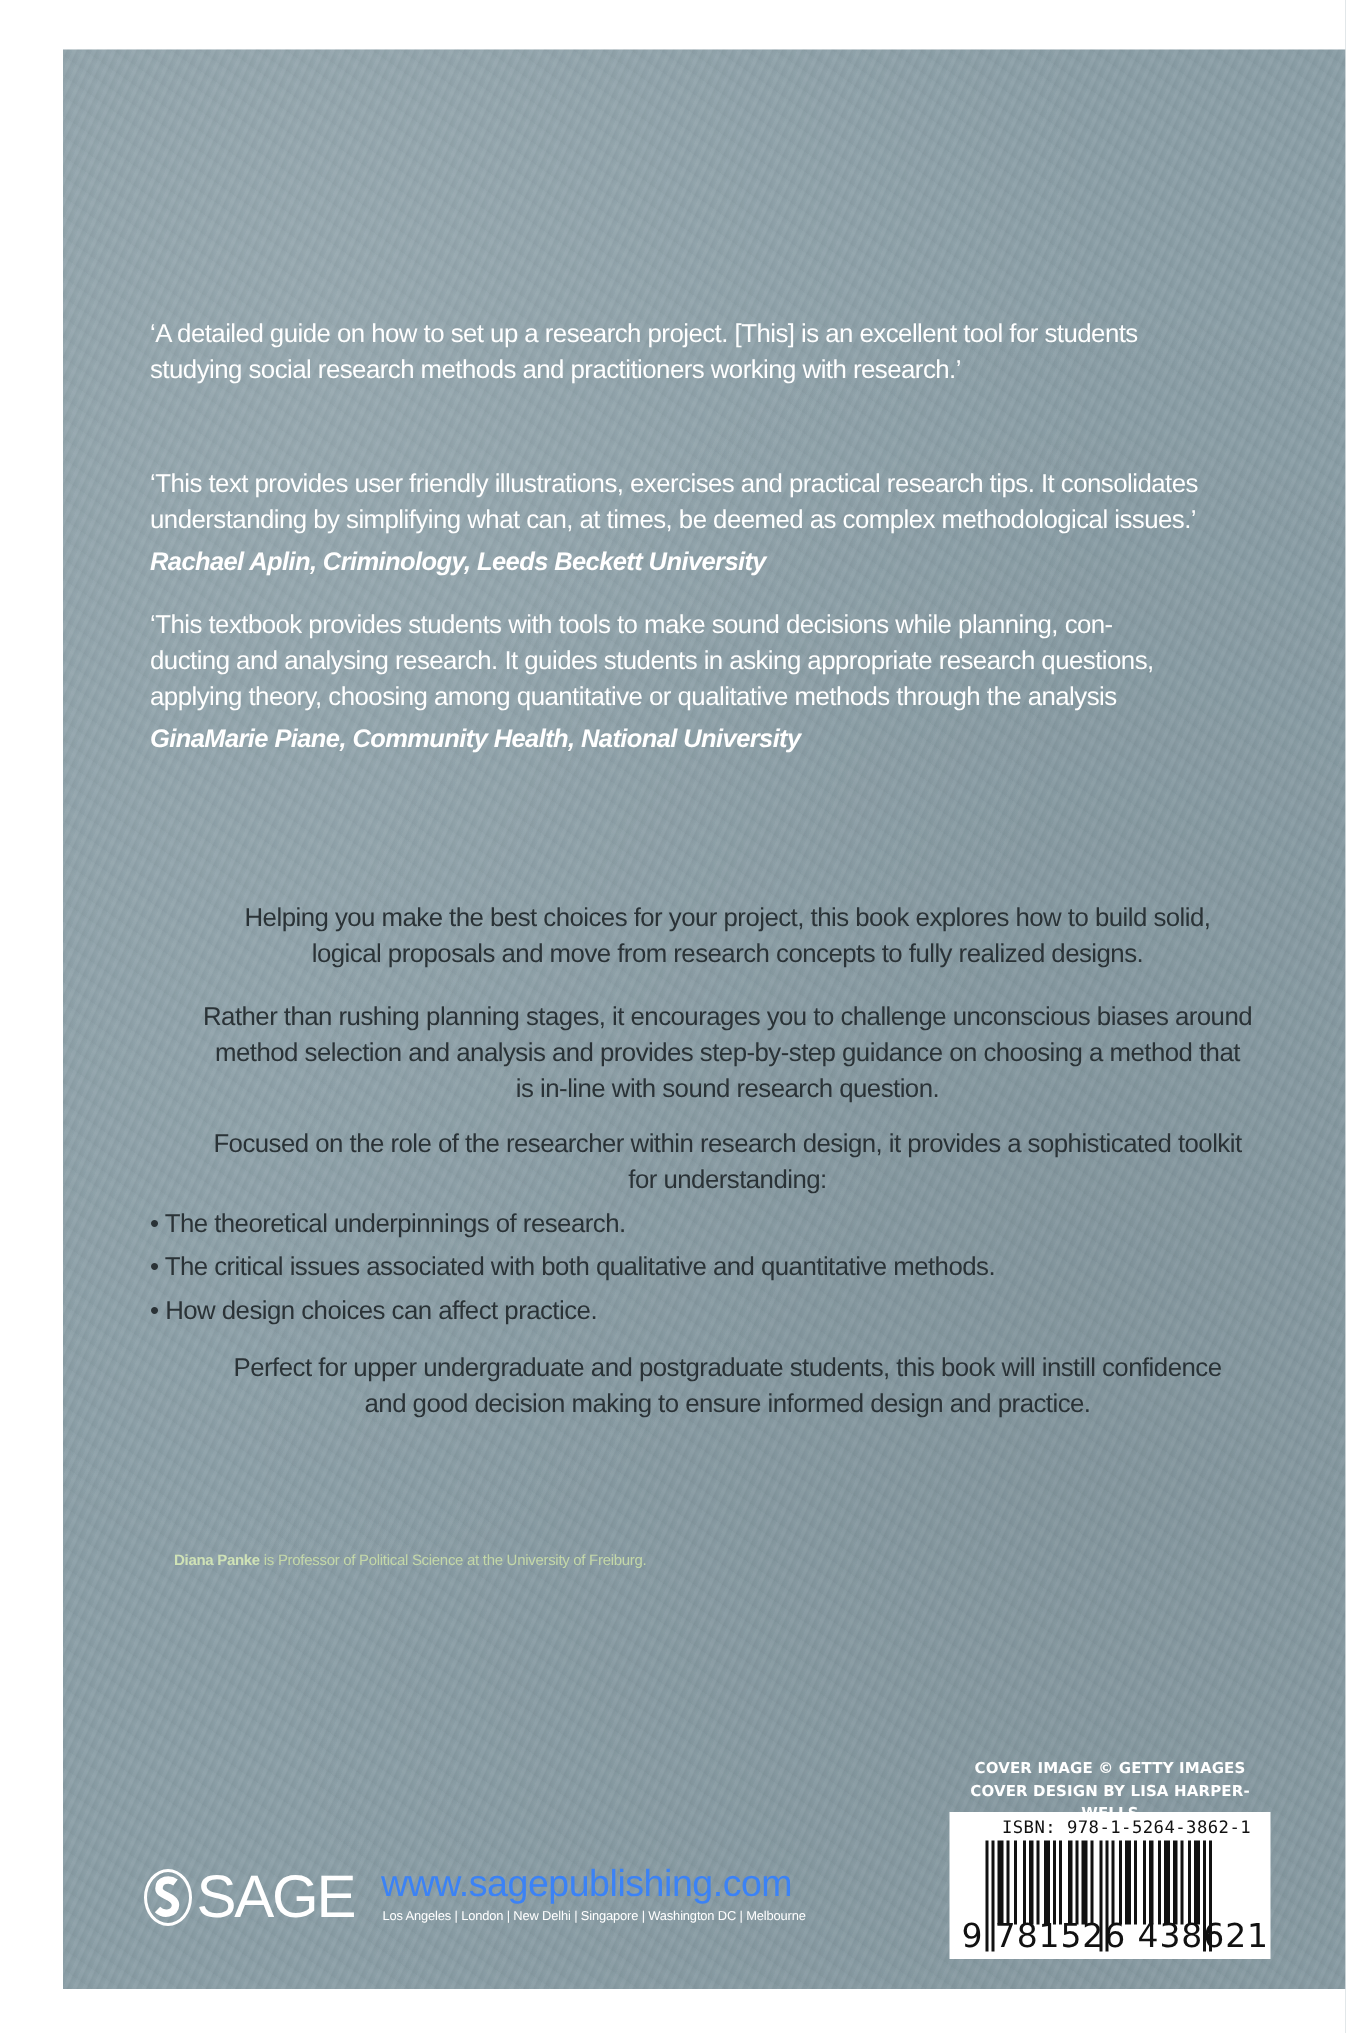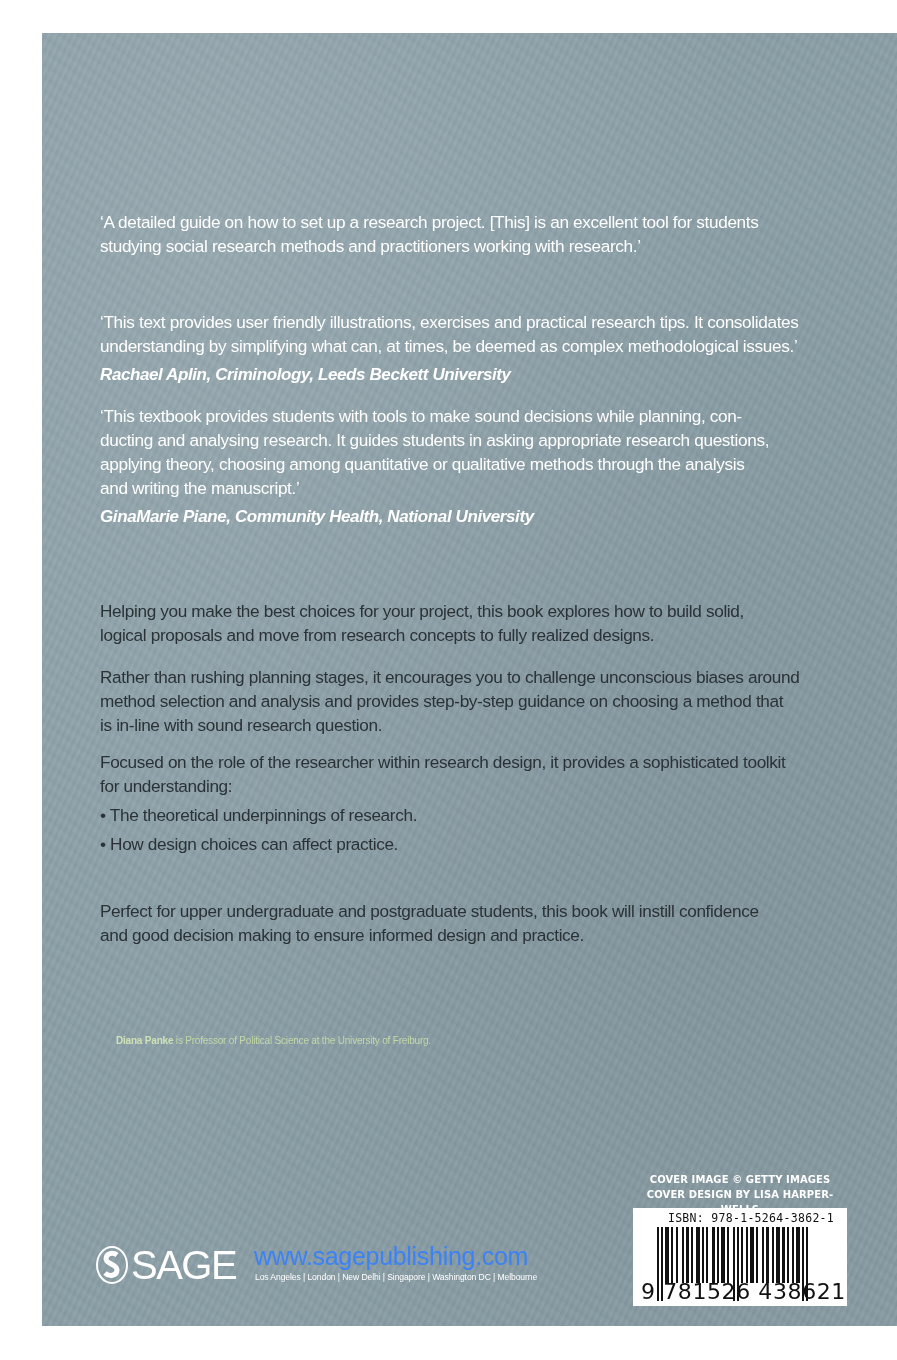--- a/index.html
+++ b/index.html
@@ -49,20 +49,21 @@
       line-height: 24px;
       letter-spacing: -0.4px;
       margin: 5px 0 0 0;
     }
     .blurb {
       color: #2a3236;
       font-size: 17.2px;
       line-height: 24px;
       letter-spacing: -0.35px;
       margin: 0;
+      text-align: center;
     }
     .bullet {
       color: #2a3236;
       font-size: 17.2px;
       line-height: 24px;
       letter-spacing: -0.35px;
       margin: 0;
     }
     .author-line {
       color: #c4d8a8;
@@ -196,40 +197,40 @@
 <div class="content" style="top:310px;">
   <p class="quote">‘This text provides user friendly illustrations, exercises and practical research tips. It consolidates</p>
   <p class="quote">understanding by simplifying what can, at times, be deemed as complex methodological issues.’</p>
   <p class="attribution">Rachael Aplin, Criminology, Leeds Beckett University</p>
 </div>
 
 <div class="content" style="top:404px;">
   <p class="quote">‘This textbook provides students with tools to make sound decisions while planning, con-</p>
   <p class="quote">ducting and analysing research.  It guides students in asking appropriate research questions,</p>
   <p class="quote">applying theory, choosing among quantitative or qualitative methods through the analysis</p>
-  <p class="quote">and writing the manuscript.’</p>
   <p class="attribution">GinaMarie Piane, Community Health, National University</p>
 </div>
 
 <div class="content" style="top:599px;">
   <p class="blurb">Helping you make the best choices for your project, this book explores how to build solid,</p>
   <p class="blurb">logical proposals and move from research concepts to fully realized designs.</p>
 </div>
 
 <div class="content" style="top:665px;">
   <p class="blurb">Rather than rushing planning stages, it encourages you to challenge unconscious biases around</p>
   <p class="blurb">method selection and analysis and provides step-by-step guidance on choosing a method that</p>
   <p class="blurb">is in-line with sound research question.</p>
 </div>
 
 <div class="content" style="top:750px;">
   <p class="blurb">Focused on the role of the researcher within research design, it provides a sophisticated toolkit</p>
   <p class="blurb">for understanding:</p>
   <div style="margin-top:5px;">
     <p class="bullet" style="margin-bottom:5px;">• The theoretical underpinnings of research.</p>
+    <p class="bullet" style="margin-bottom:5px;">• The critical issues associated with both qualitative and quantitative methods.</p>
     <p class="bullet">• How design choices can affect practice.</p>
   </div>
 </div>
 
 <div class="content" style="top:899px;">
   <p class="blurb">Perfect for upper undergraduate and postgraduate students, this book will instill confidence</p>
   <p class="blurb">and good decision making to ensure informed design and practice.</p>
 </div>
 
 <div class="content" style="top:1014px;">

